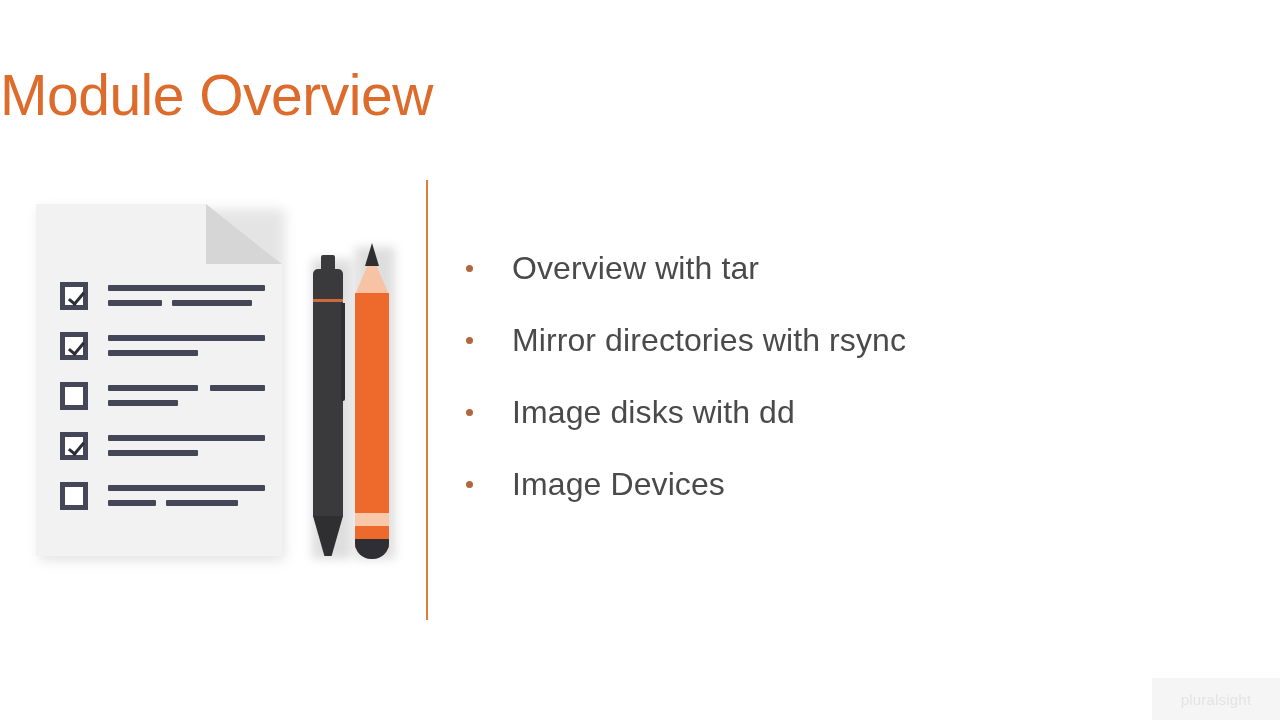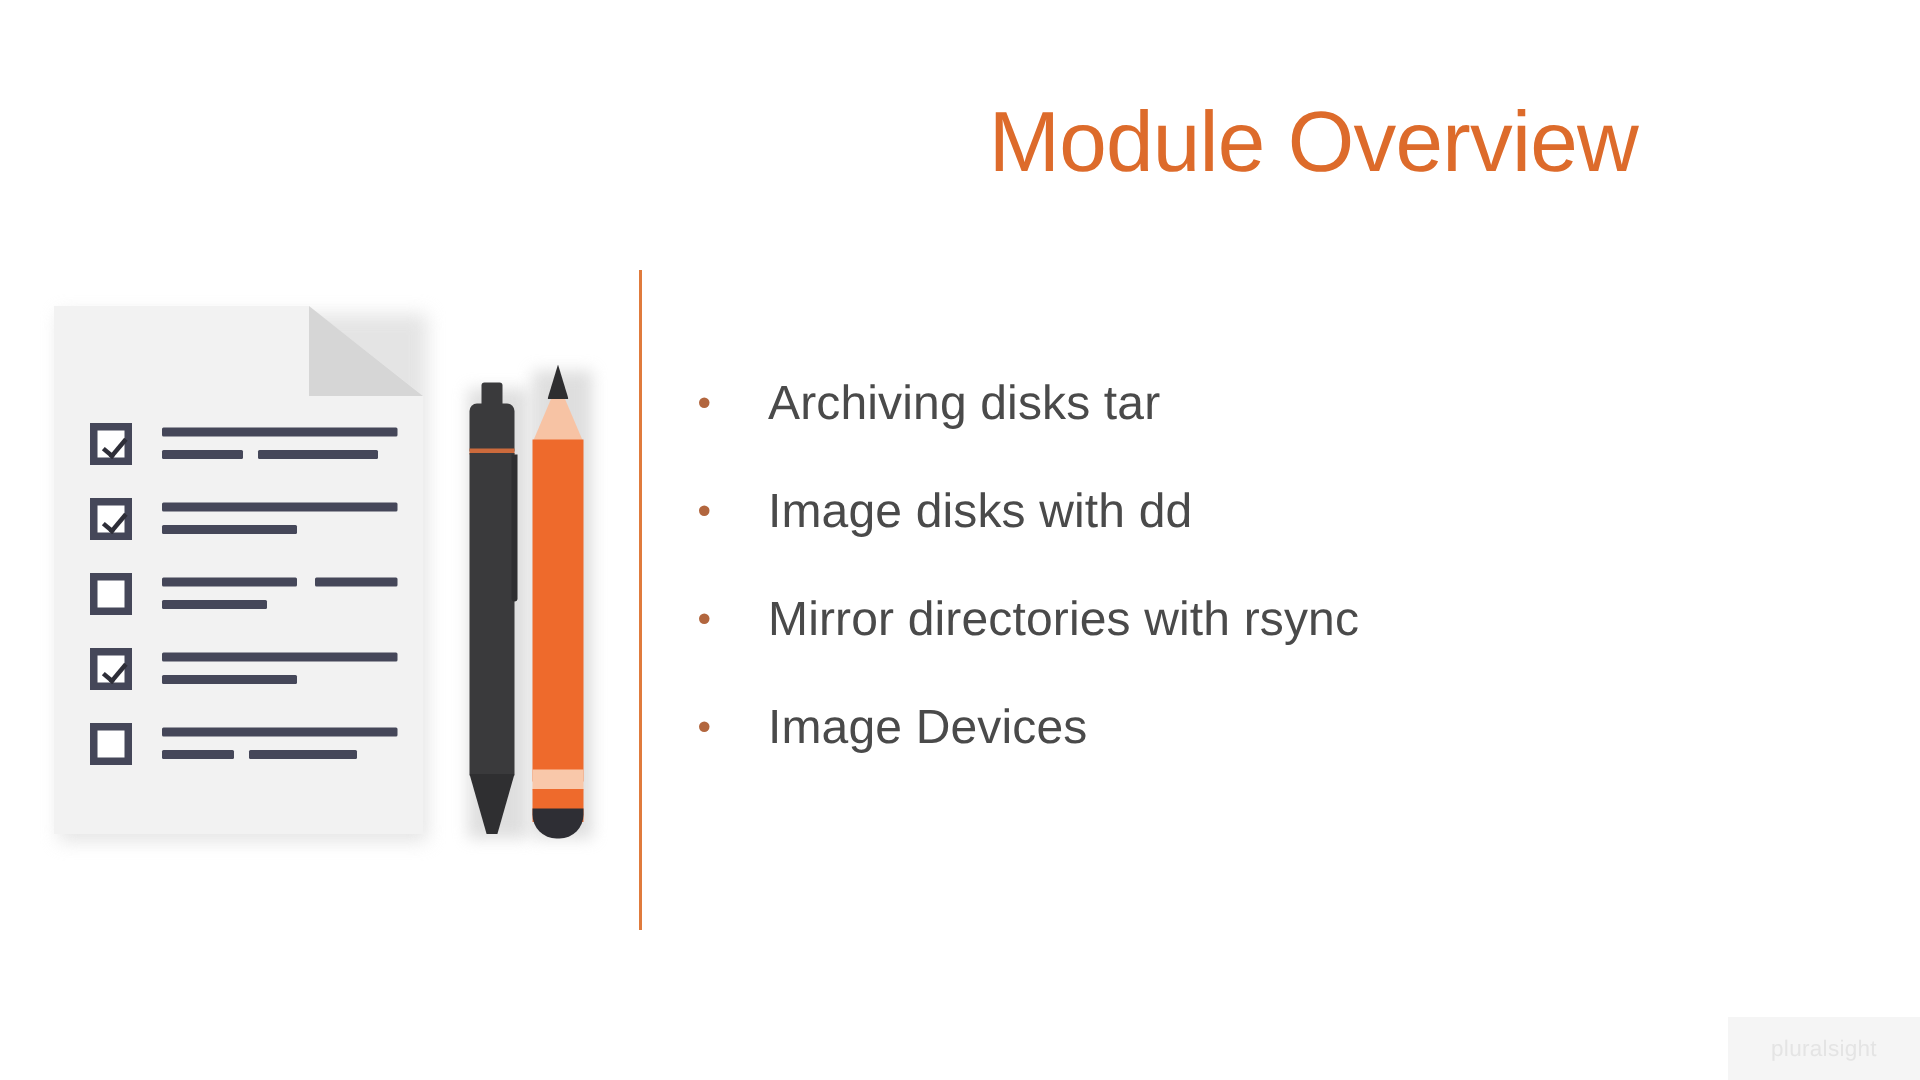--- a/index.html
+++ b/index.html
@@ -18,21 +18,21 @@
     background: #ffffff;
     overflow: hidden;
   }
 
   
   #slide-title {
     position: absolute;
     left: 0;
     top: 62px;
     width: 1092px;
-    text-align: right;
+    text-align: left;
     font-size: 57px;
     font-weight: 400;
     letter-spacing: -0.5px;
     color: #DD6B2B;
     font-family: "Liberation Sans", sans-serif;
     white-space: nowrap;
   }
 
   
   #divider {
@@ -376,32 +376,32 @@
     <div id="pencil-ferrule"></div>
     <div id="pencil-lower"></div>
     <div id="pencil-eraser"></div>
   </div>
 
   <div id="divider"></div>
 
   <div id="bullet-list">
     <div class="bullet-row">
       <span class="bullet-dot"></span>
-      <span class="bullet-text">Archiving disks tar</span>
+      <span class="bullet-text">Overview with tar</span>
+    </div>
+    <div class="bullet-row">
+      <span class="bullet-dot"></span>
+      <span class="bullet-text">Mirror directories with rsync</span>
     </div>
     <div class="bullet-row">
       <span class="bullet-dot"></span>
       <span class="bullet-text">Image disks with dd</span>
     </div>
     <div class="bullet-row">
       <span class="bullet-dot"></span>
-      <span class="bullet-text">Mirror directories with rsync</span>
-    </div>
-    <div class="bullet-row">
-      <span class="bullet-dot"></span>
       <span class="bullet-text">Image Devices</span>
     </div>
   </div>
 
   <div id="watermark">
     <span id="watermark-text">pluralsight</span>
   </div>
 
 </div>
 

